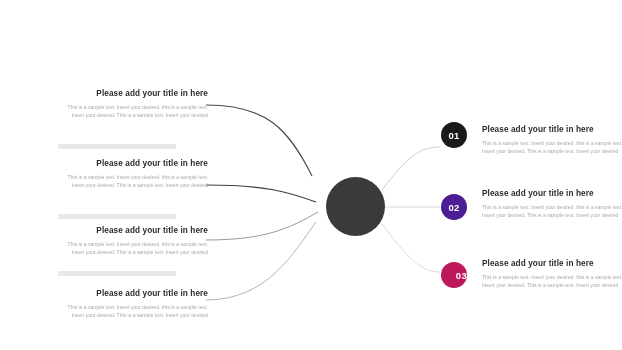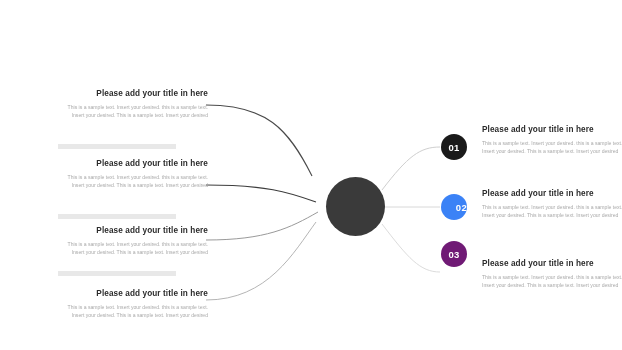--- a/index.html
+++ b/index.html
@@ -144,37 +144,37 @@
     <p class="title">Please add your title in here</p>
     <p class="body">This is a sample text. Insert your desired. this is a sample text. Insert your desired. This is a sample text. Insert your desired</p>
   </div>
   <div class="divider" style="top: 271px; background: rgb(232, 232, 232);"></div>
 
   <div class="left-block" style="top:288px">
     <p class="title">Please add your title in here</p>
     <p class="body">This is a sample text. Insert your desired. this is a sample text. Insert your desired. This is a sample text. Insert your desired</p>
   </div>
 
-  <div class="badge" style="top: 134px; background: rgb(26, 26, 26);">
+  <div class="badge" style="top: 122px; background: rgb(26, 26, 26);">
     <span>01</span>
   </div>
   <div class="right-block" style="top:124px">
     <p class="title">Please add your title in here</p>
     <p class="body">This is a sample text. Insert your desired. this is a sample text. Insert your desired. This is a sample text. Insert your desired</p>
   </div>
 
-  <div class="badge" style="top: 194px; background: #3b82f6; justify-content: flex-end;">
+  <div class="badge" style="top: 194px; background: #4c1d95;">
     <span>02</span>
   </div>
   <div class="right-block" style="top:188px">
     <p class="title">Please add your title in here</p>
     <p class="body">This is a sample text. Insert your desired. this is a sample text. Insert your desired. This is a sample text. Insert your desired</p>
   </div>
 
-  <div class="badge" style="top: 241px; background: #701a75;">
+  <div class="badge" style="top: 262px; background: #be185d; justify-content: flex-end;">
     <span>03</span>
   </div>
   <div class="right-block" style="top:258px">
     <p class="title">Please add your title in here</p>
     <p class="body">This is a sample text. Insert your desired. this is a sample text. Insert your desired. This is a sample text. Insert your desired</p>
   </div>
 
 </div>
 
 </body></html>

